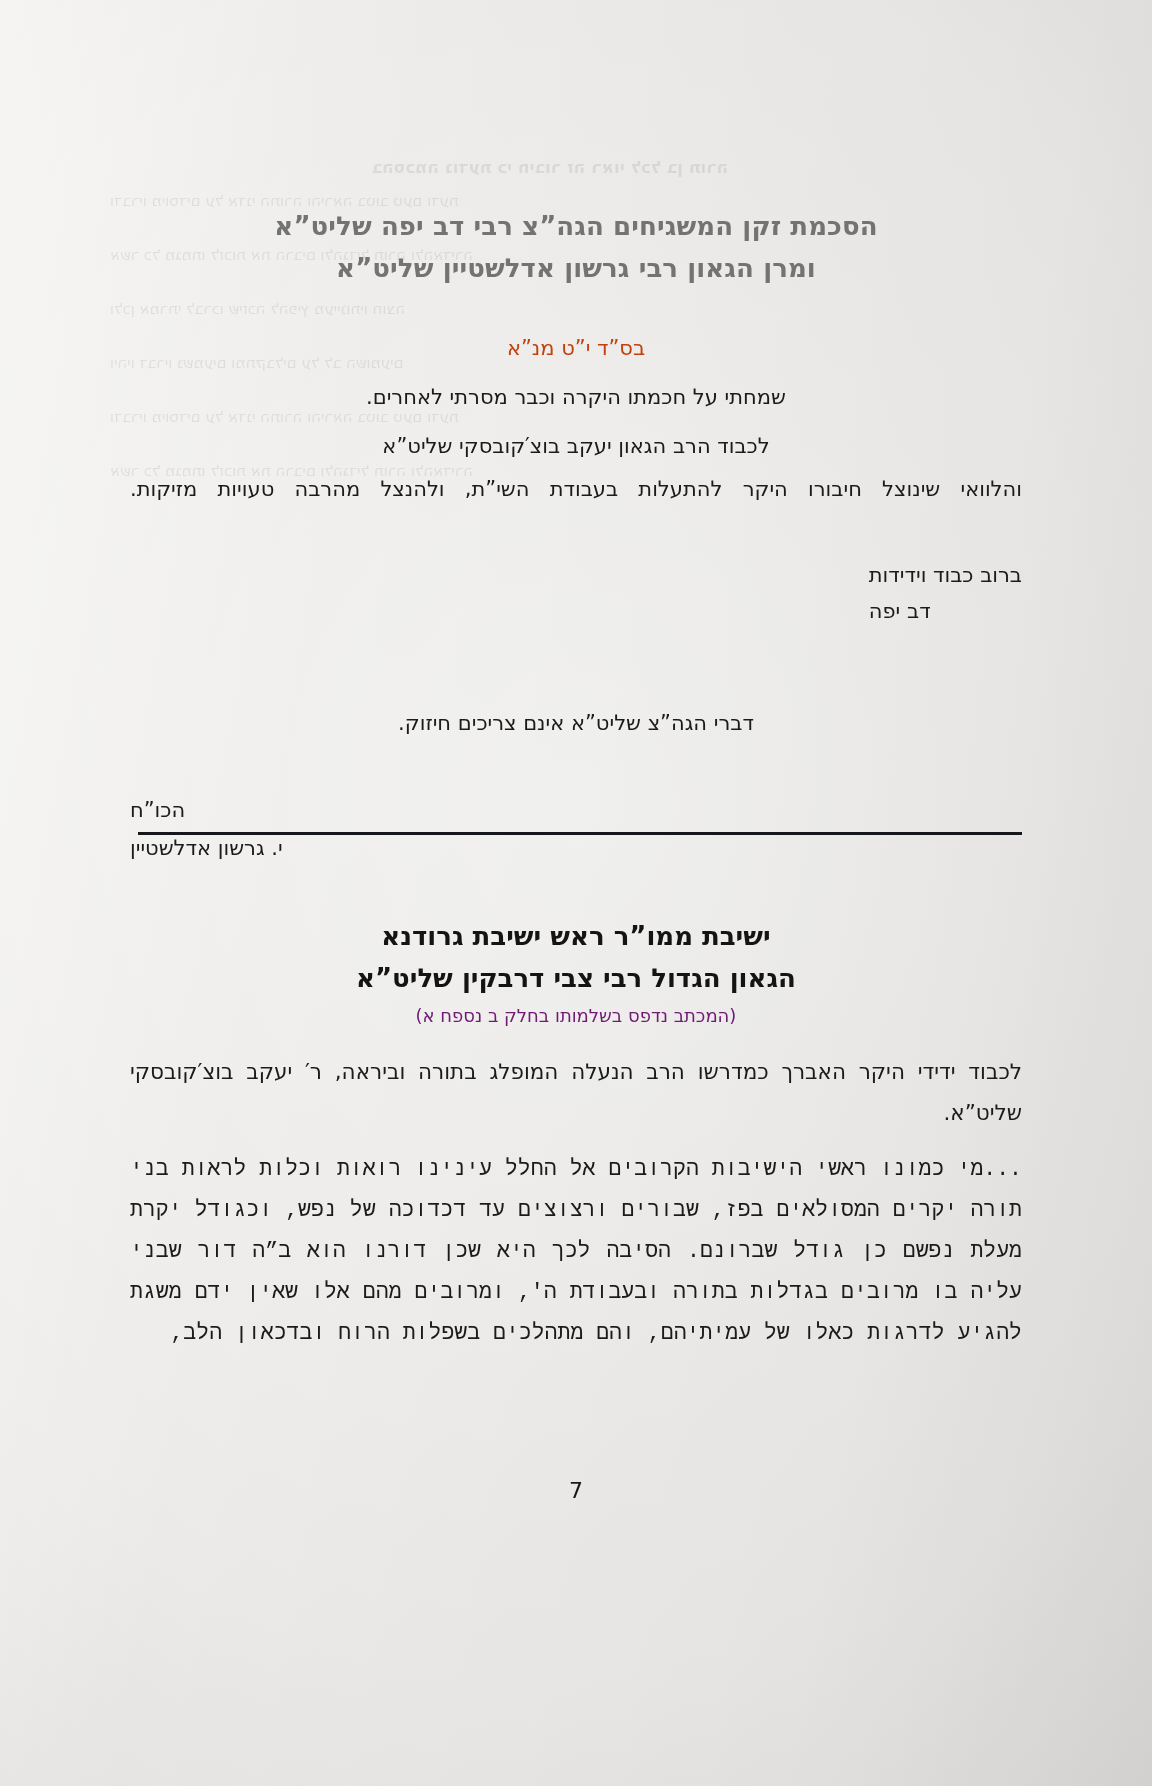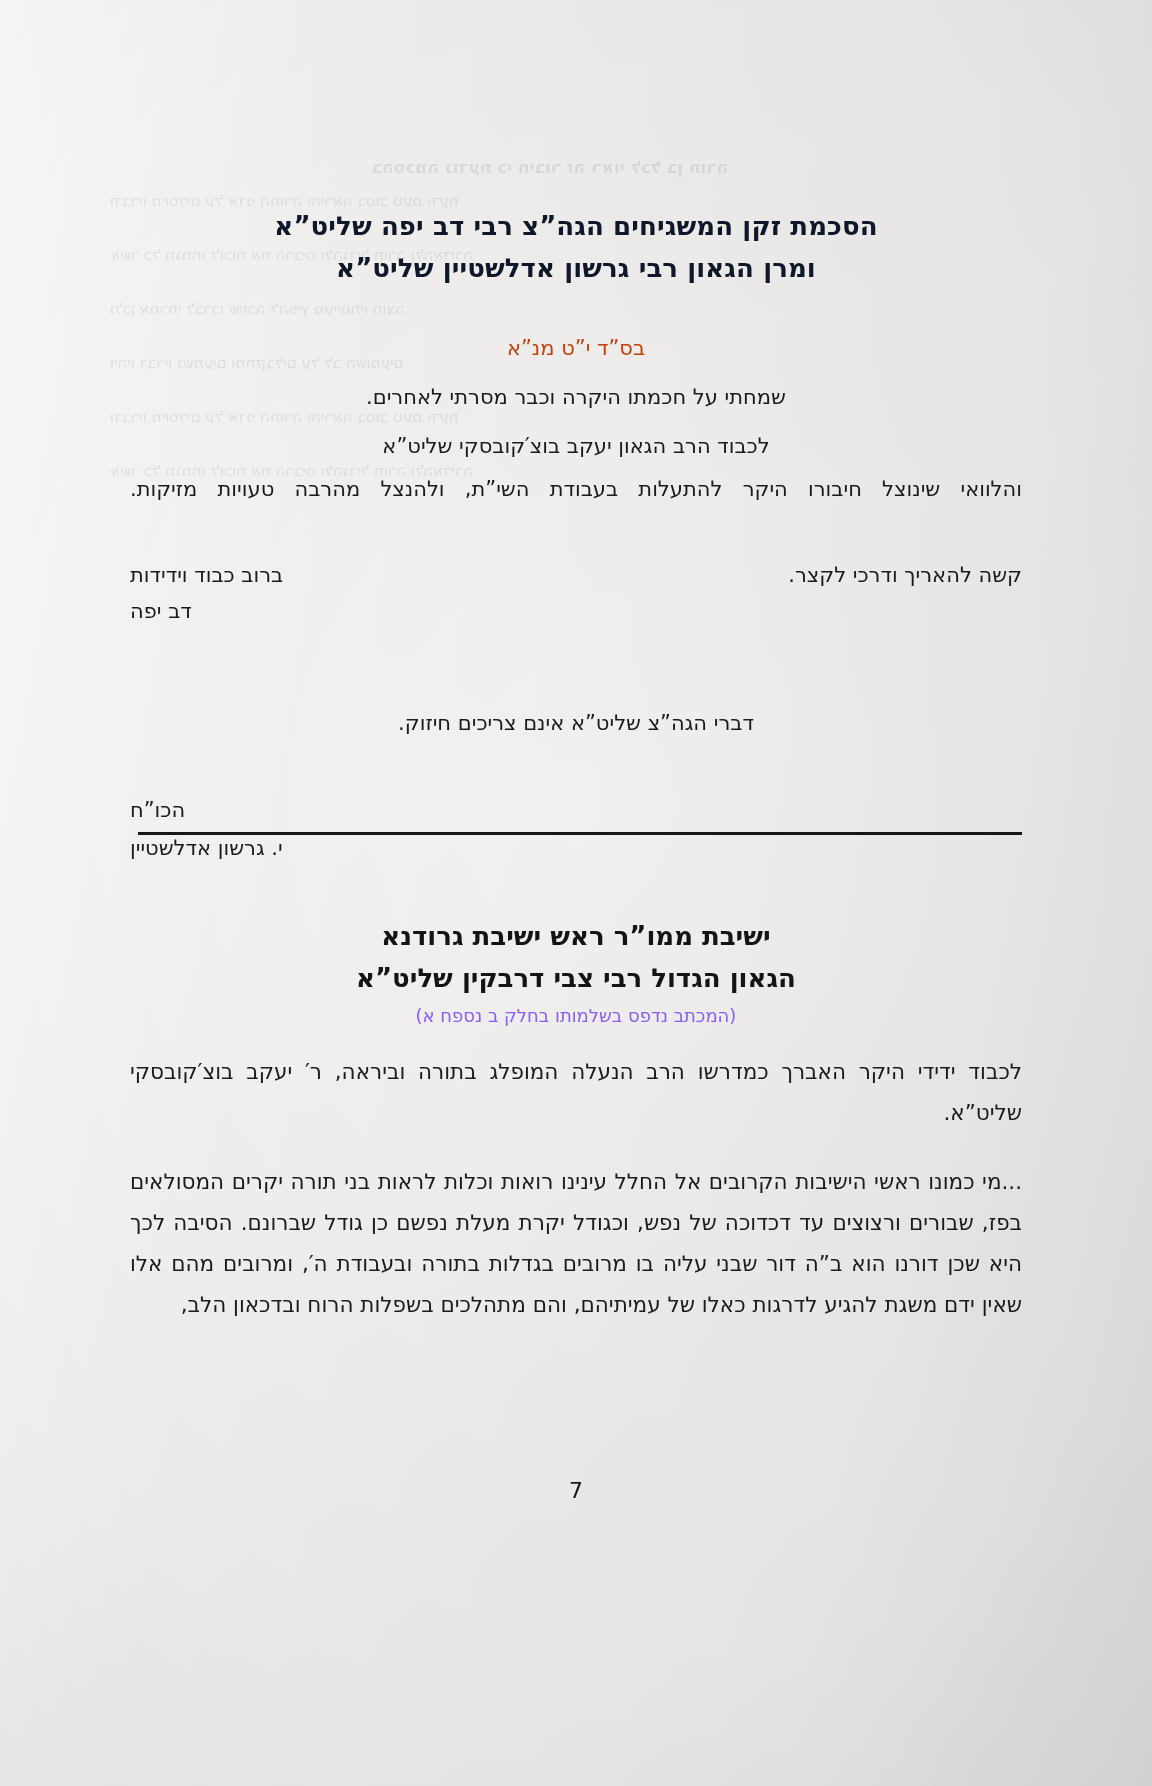--- a/index.html
+++ b/index.html
@@ -66,21 +66,21 @@
     left: 130px;
     right: 130px;
     top: 205px;
   }
 
   .hdr {
     text-align: center;
     font-weight: bold;
     font-size: 26px;
     line-height: 42px;
-    color: #0f172a;
+    color: #737373;
     letter-spacing: 0.1px;
   }
   .hdr .l2 { display: block; }
 
   .body-text {
     font-size: 21px;
     line-height: 39px;
     color: #c2410c;
   }
 
@@ -149,32 +149,33 @@
     font-weight: bold;
     font-size: 26px;
     line-height: 42px;
     color: #141414;
   }
   .hdr2-sub {
     text-align: center;
     font-size: 18px;
     line-height: 30px;
     font-weight: normal;
-    color: #8b5cf6;
+    color: #701a75;
     margin-top: 2px;
   }
   .letter-p {
     margin-top: 20px;
     font-size: 21.5px;
     line-height: 41px;
     text-align: justify;
     text-align-last: right;
   }
   .letter-p.indent-block {
-    margin-top: 28px;
+    margin-top: 16px;
+    font-family: Liberation Mono, monospace;
   }
 
   .page-num {
     position: absolute;
     left: 0;
     right: 0;
     top: 1478px;
     text-align: center;
     font-size: 22px;
     color: #191919;
@@ -205,21 +206,20 @@
 
     <div class="bsd body-text">בס”ד י”ט מנ”א</div>
 
     <div class="para-c">שמחתי על חכמתו היקרה וכבר מסרתי לאחרים.</div>
 
     <div class="para-c">לכבוד הרב הגאון יעקב בוצ′קובסקי שליט”א</div>
 
     <div class="para-j">והלוואי שינוצל חיבורו היקר להתעלות בעבודת השי”ת, ולהנצל מהרבה טעויות מזיקות.</div>
 
     <div class="sig-row">
-      <div class="sig-right">קשה להאריך ודרכי לקצר.</div>
       <div class="sig-left">
         <div>ברוב כבוד וידידות</div>
         <div>דב יפה</div>
       </div>
     </div>
 
     <div class="para-mid">דברי הגה”צ שליט”א אינם צריכים חיזוק.</div>
 
     <div class="sig2">
       <div>הכו”ח</div>

